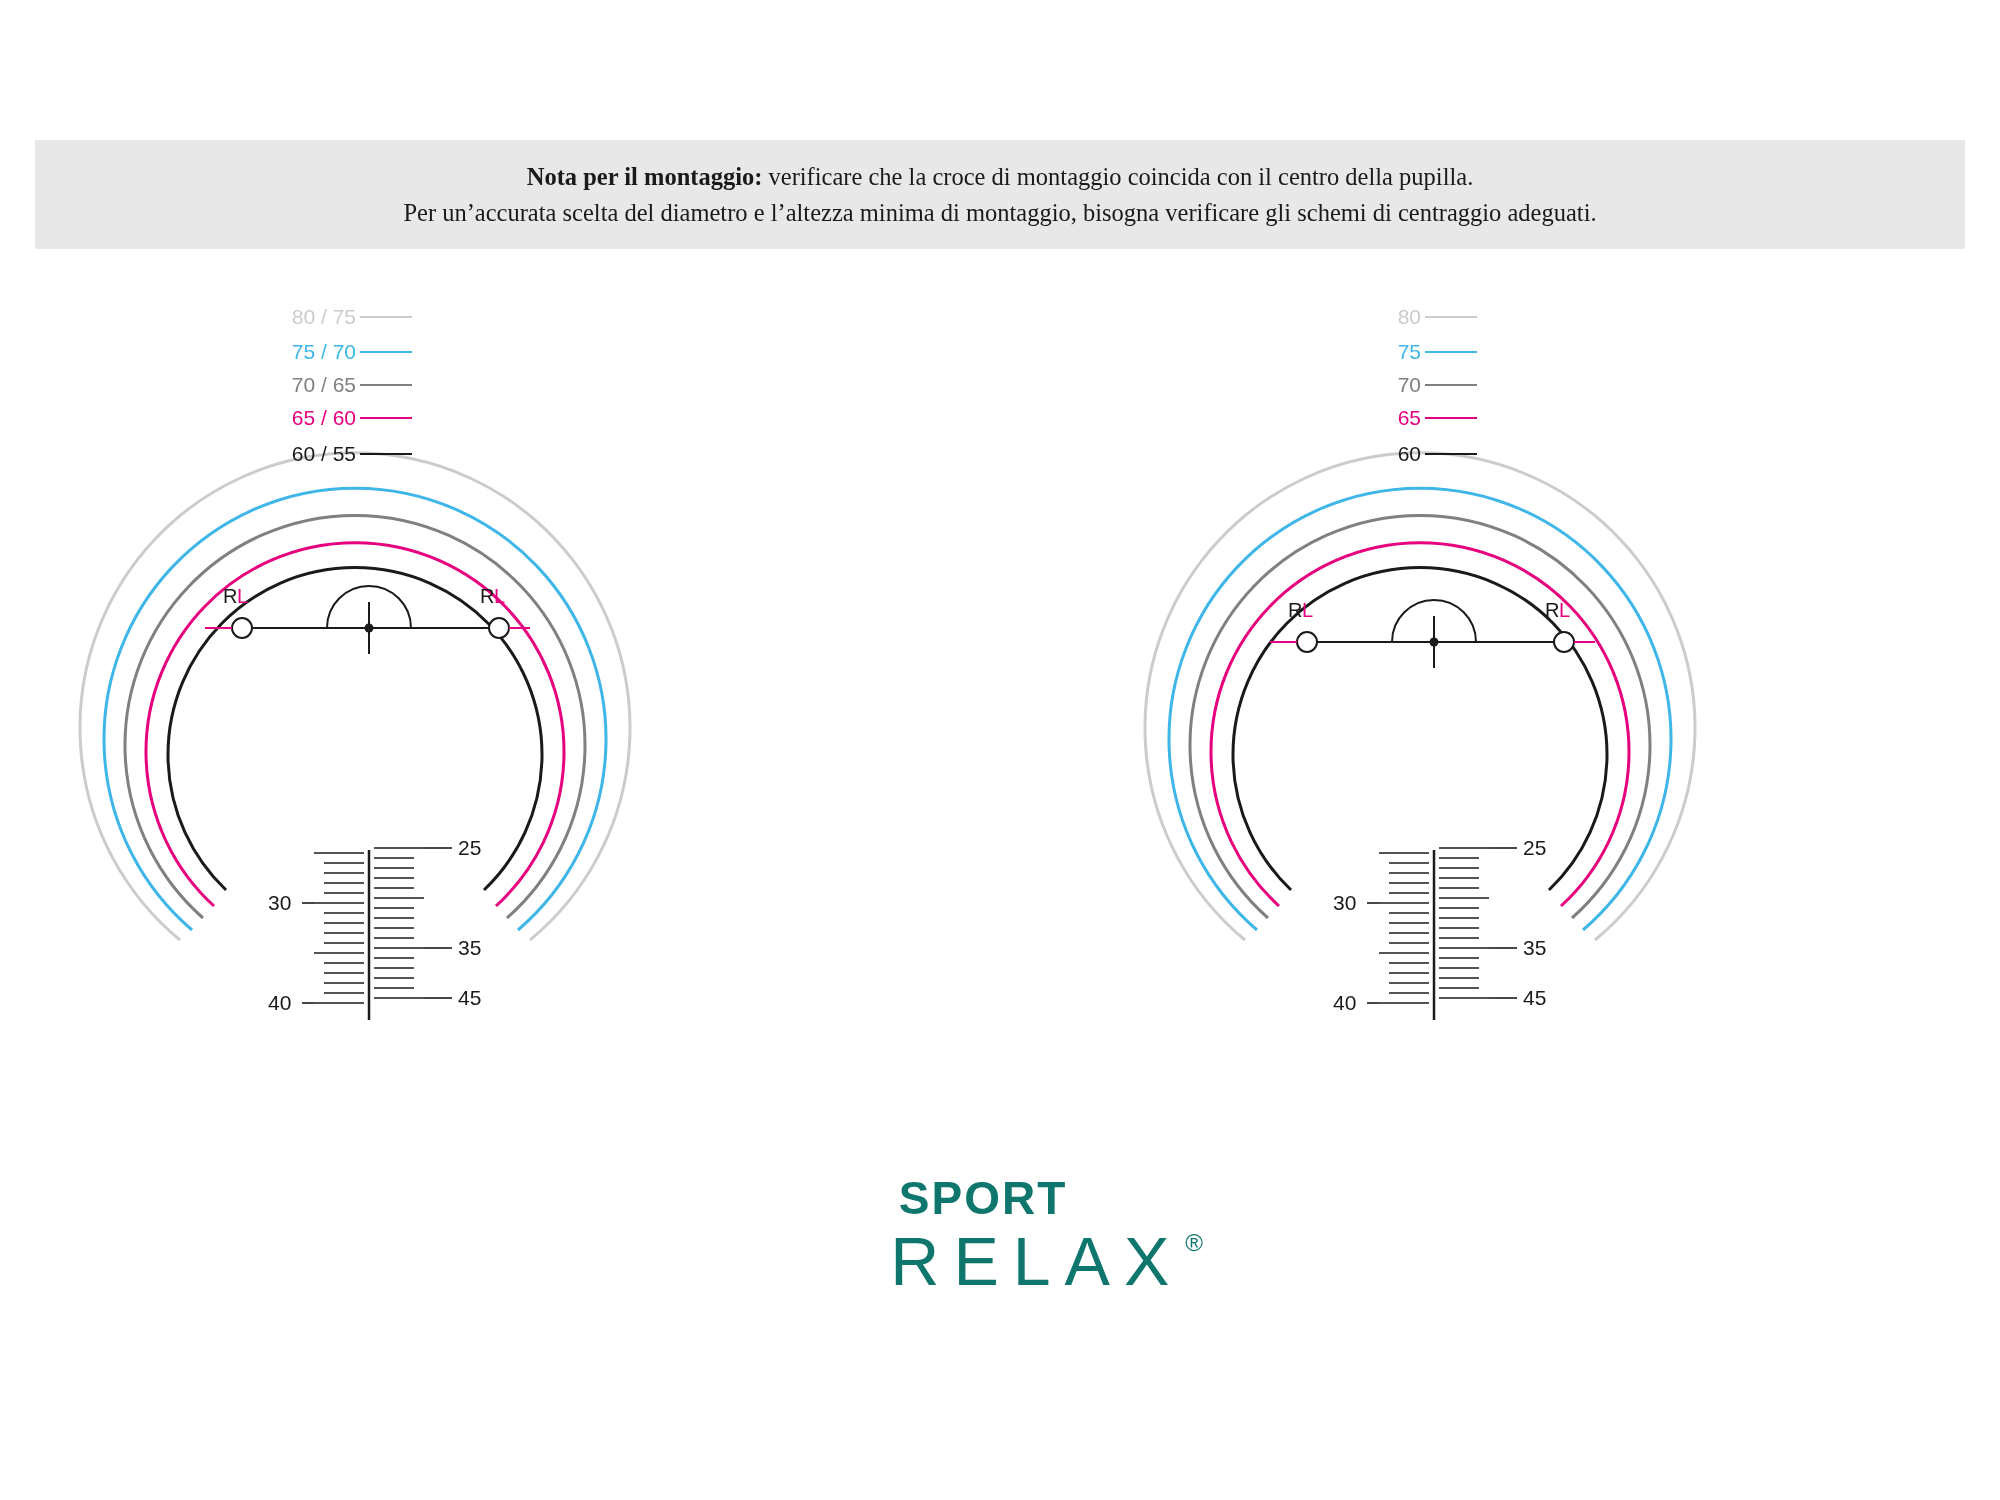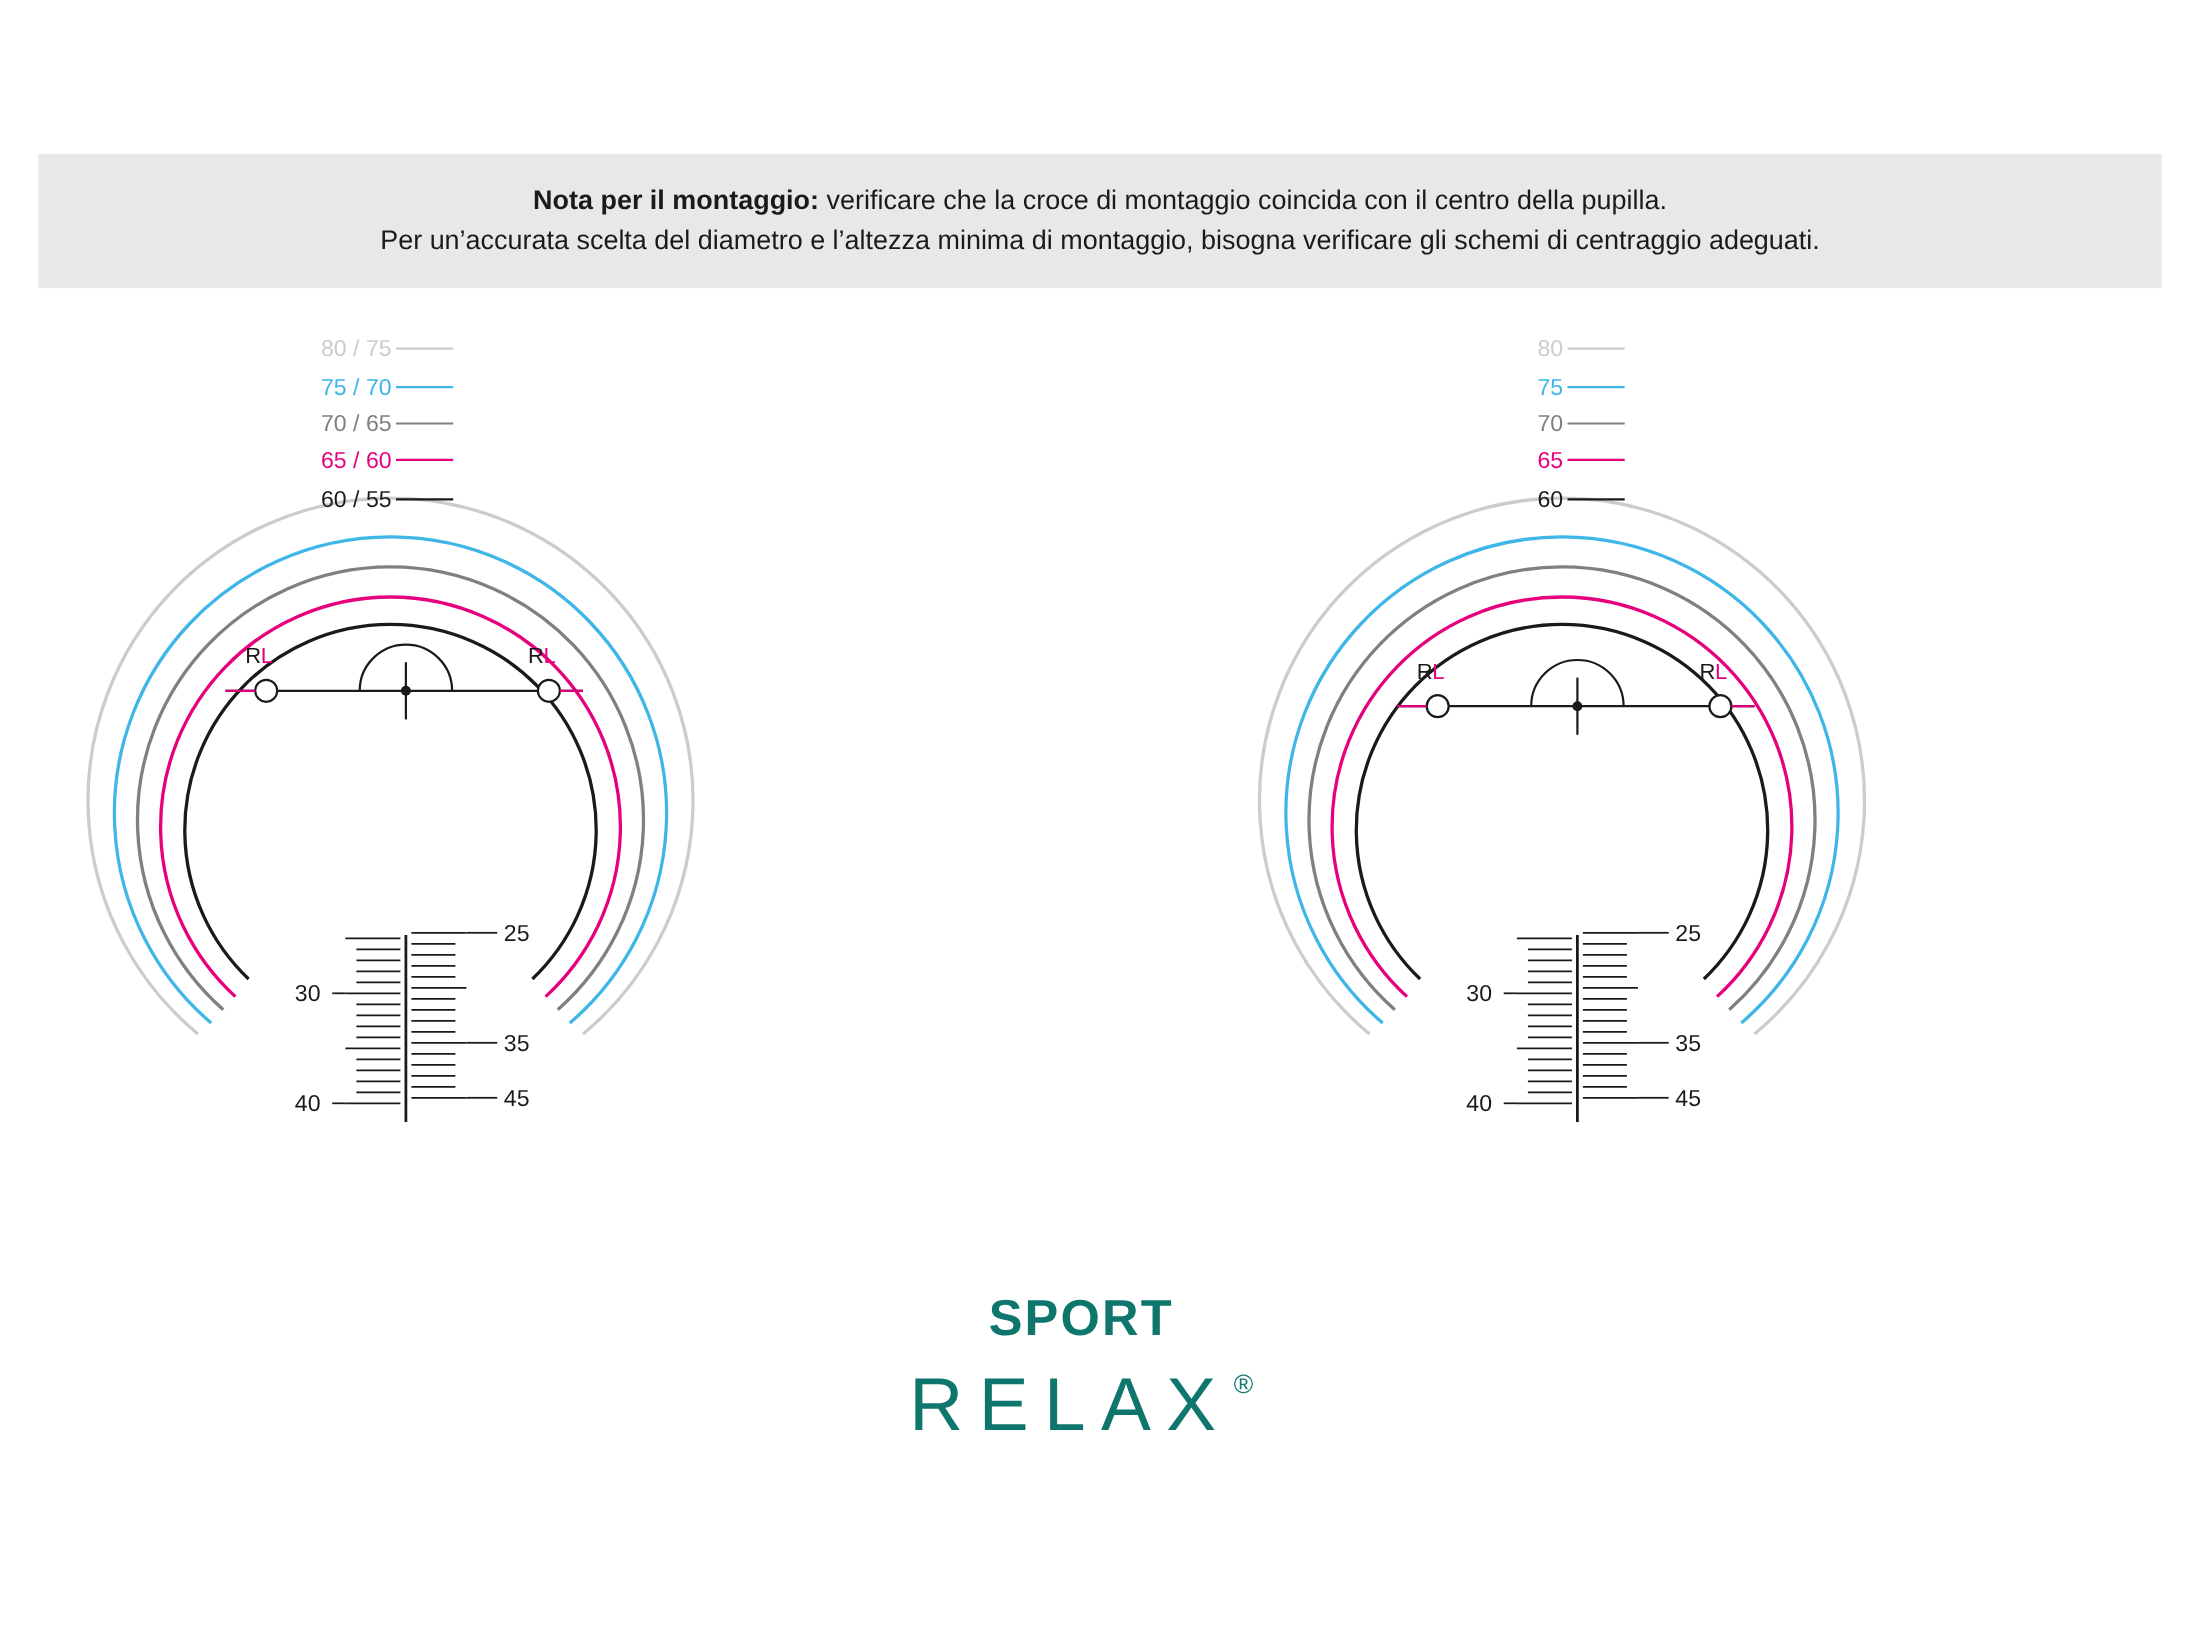--- a/index.html
+++ b/index.html
@@ -14,27 +14,28 @@
     position: relative;
     overflow: hidden;
   }
 
   
   .note-banner {
     position: absolute;
     left: 35px;
     top: 140px;
     width: 1930px;
-    height: 122px;
+    height: 109px;
     background: #e8e8e8;
     display: flex;
     flex-direction: column;
     align-items: center;
     justify-content: center;
     box-sizing: border-box;
+    font-family: Liberation Serif, serif;
   }
   .note-line {
     font-size: 24.5px;
     color: #1a1a1a;
     line-height: 1.45;
     white-space: nowrap;
   }
   .note-line b { font-weight: bold; }
 
   
@@ -63,23 +64,23 @@
   }
   .wm-sport {
     font-size: 46px;
     font-weight: bold;
     letter-spacing: 2px;
     line-height: 1;
   }
   .wm-relax-row {
     display: flex;
     align-items: flex-start;
-    justify-content: center;
+    justify-content: flex-end;
     line-height: 1;
-    margin-top: 22px;
+    margin-top: 6px;
   }
   .wm-relax {
     font-size: 68px;
     font-weight: normal;
     letter-spacing: 14px;
   }
   .wm-reg {
     font-size: 24px;
     margin-top: 4px;
     margin-left: 2px;

